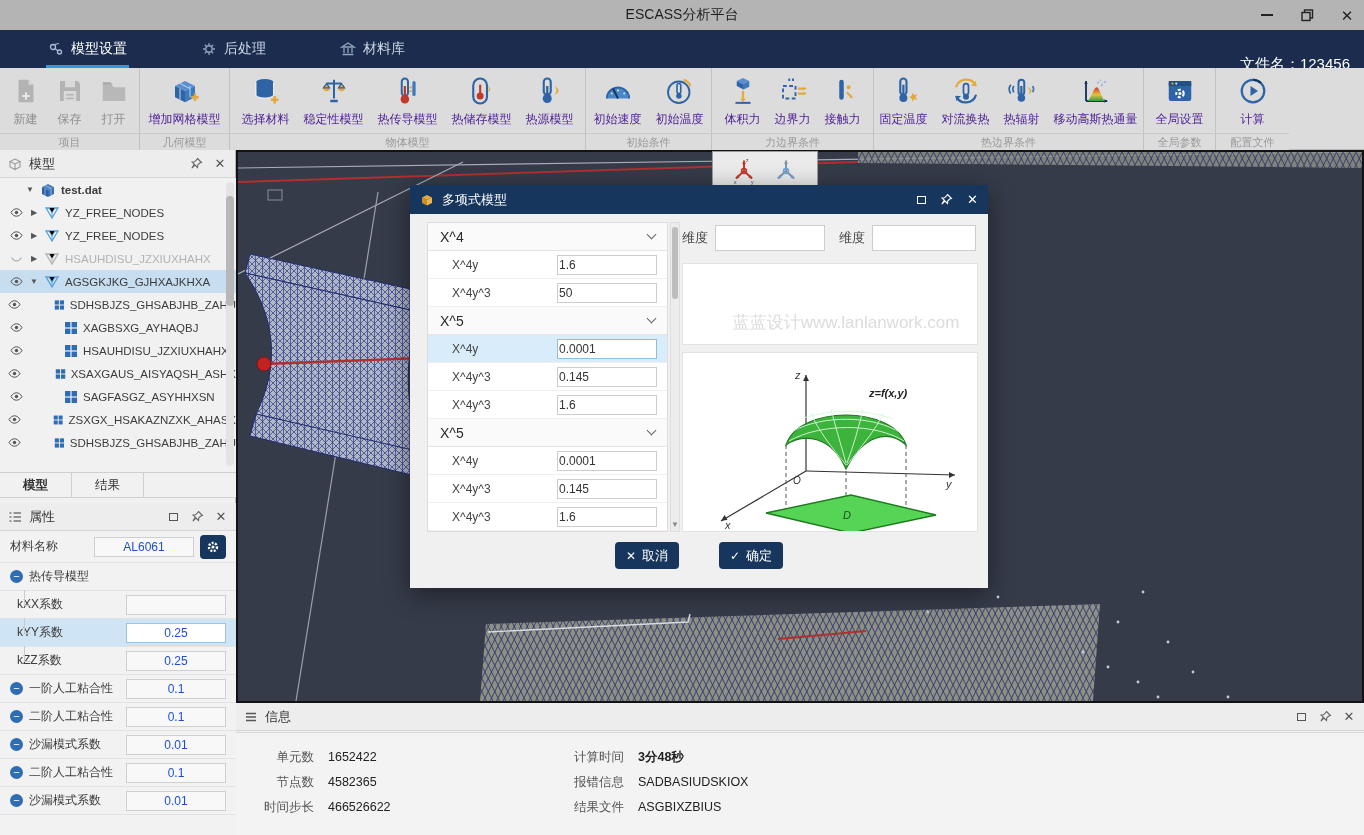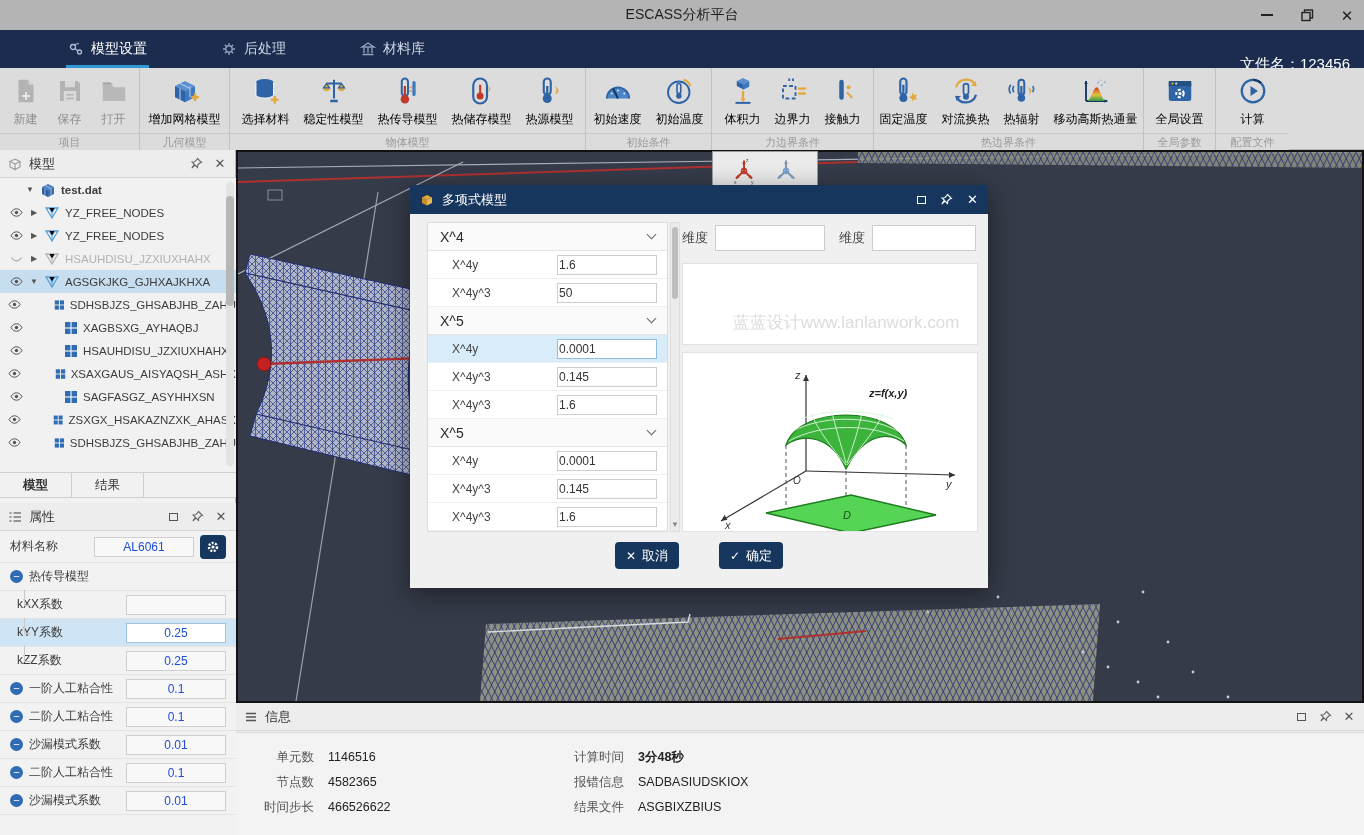--- a/index.html
+++ b/index.html
@@ -9,33 +9,33 @@
 
   
   .titlebar { position:absolute; left:0; top:0; width:1364px; height:30px; background:#b4b4b4; display:flex; align-items:center; justify-content:center; }
   .titlebar .title { font-size:14px; color:#1e1e1e; }
   .win-controls { position:absolute; right:8px; top:0; height:30px; display:flex; align-items:center; gap:22px; }
   .win-btn { width:18px; height:18px; display:flex; align-items:center; justify-content:center; cursor:pointer; color:#222; }
   .min-glyph { width:12px; height:2px; background:#222; }
   .close-glyph { font-size:15px; line-height:1; color:#222; }
 
   
-  .menubar { position:absolute; left:0; top:30px; width:1364px; height:38px; background:#1b2c4f; display:flex; align-items:stretch;padding-left:20px; }
+  .menubar { position:absolute; left:0; top:30px; width:1364px; height:38px; background:#1b2c4f; display:flex; align-items:stretch; }
   .menu-tab { position:relative; display:flex; align-items:center; gap:7px; padding:0 26px; margin-left:22px; color:#cdd6e4; font-size:14px; cursor:pointer; }
   .menu-tab.active { color:#ffffff; }
   .menu-tab.active::after { content:""; position:absolute; left:24px; right:24px; bottom:0; height:3px; background:#2e9bd6; }
   .menu-filename { position:absolute; right:14px; top:8px; height:52px; display:flex; align-items:center; color:#ffffff; font-size:15px; }
 
   
   .toolbar { position:absolute; left:0; top:68px; width:1364px; height:82px; background:#dcdcdc; border-bottom:1px solid #b9b9b9; display:flex; }
   .tb-group { position:relative; height:82px; border-right:1px solid #c2c2c2; display:flex; flex-direction:column; }
   .tb-btnrow { flex:1; display:flex; align-items:center; justify-content:center; gap:2px; padding:2px 4px 0 4px; }
   .tb-btn { display:flex; flex-direction:column; align-items:center; justify-content:space-between; gap:3px; padding:2px 6px 4px 6px; cursor:pointer; border-radius:3px; }
   .tb-btn .tb-ic { height:34px; display:flex; align-items:center; justify-content:center; }
-  .tb-btn .tb-label { font-size:12px; color:#000000; white-space:nowrap; }
+  .tb-btn .tb-label { font-size:12px; color:#4c1d95; white-space:nowrap; }
   .tb-btn.disabled .tb-label { color:#8f8f8f; }
   .tb-caption { height:17px; border-top:1px solid #c9c9c9; display:flex; align-items:center; justify-content:center; font-size:11px; color:#9a9a9a; background:#dcdcdc; }
   .tb-btn.pressed { background:#eceff3; outline:1px solid #b9c4d2; }
 
   
   .left-col { position:absolute; left:0; top:150px; width:236px; height:685px; background:#f1f1f1; border-right:1px solid #b5b5b5; }
   .panel-header { height:28px; background:#ededed; border-bottom:1px solid #d6d6d6; display:flex; align-items:center; padding:0 8px; gap:7px; }
   .panel-header .ph-title { font-size:13px; color:#333; }
   .ph-tools { margin-left:auto; display:flex; align-items:center; gap:10px; }
   .ph-tool { width:14px; height:14px; display:flex; align-items:center; justify-content:center; cursor:pointer; color:#555; }
@@ -965,21 +965,21 @@
             </svg>
           </span>
         <span class="ph-tool">
             <span class="x-glyph">✕</span>
           </span>
       </div>
     </div>
     <div class="info-body">
       <div class="info-field" style="left:20px; top:14px;">
         <span class="if-label">单元数</span>
-        <span class="if-value">1146516</span>
+        <span class="if-value">1652422</span>
       </div>
       <div class="info-field" style="left:20px; top:39px;">
         <span class="if-label">节点数</span>
         <span class="if-value">4582365</span>
       </div>
       <div class="info-field" style="left:20px; top:64px;">
         <span class="if-label">时间步长</span>
         <span class="if-value">466526622</span>
       </div>
       <div class="info-field" style="left:330px; top:14px;">

